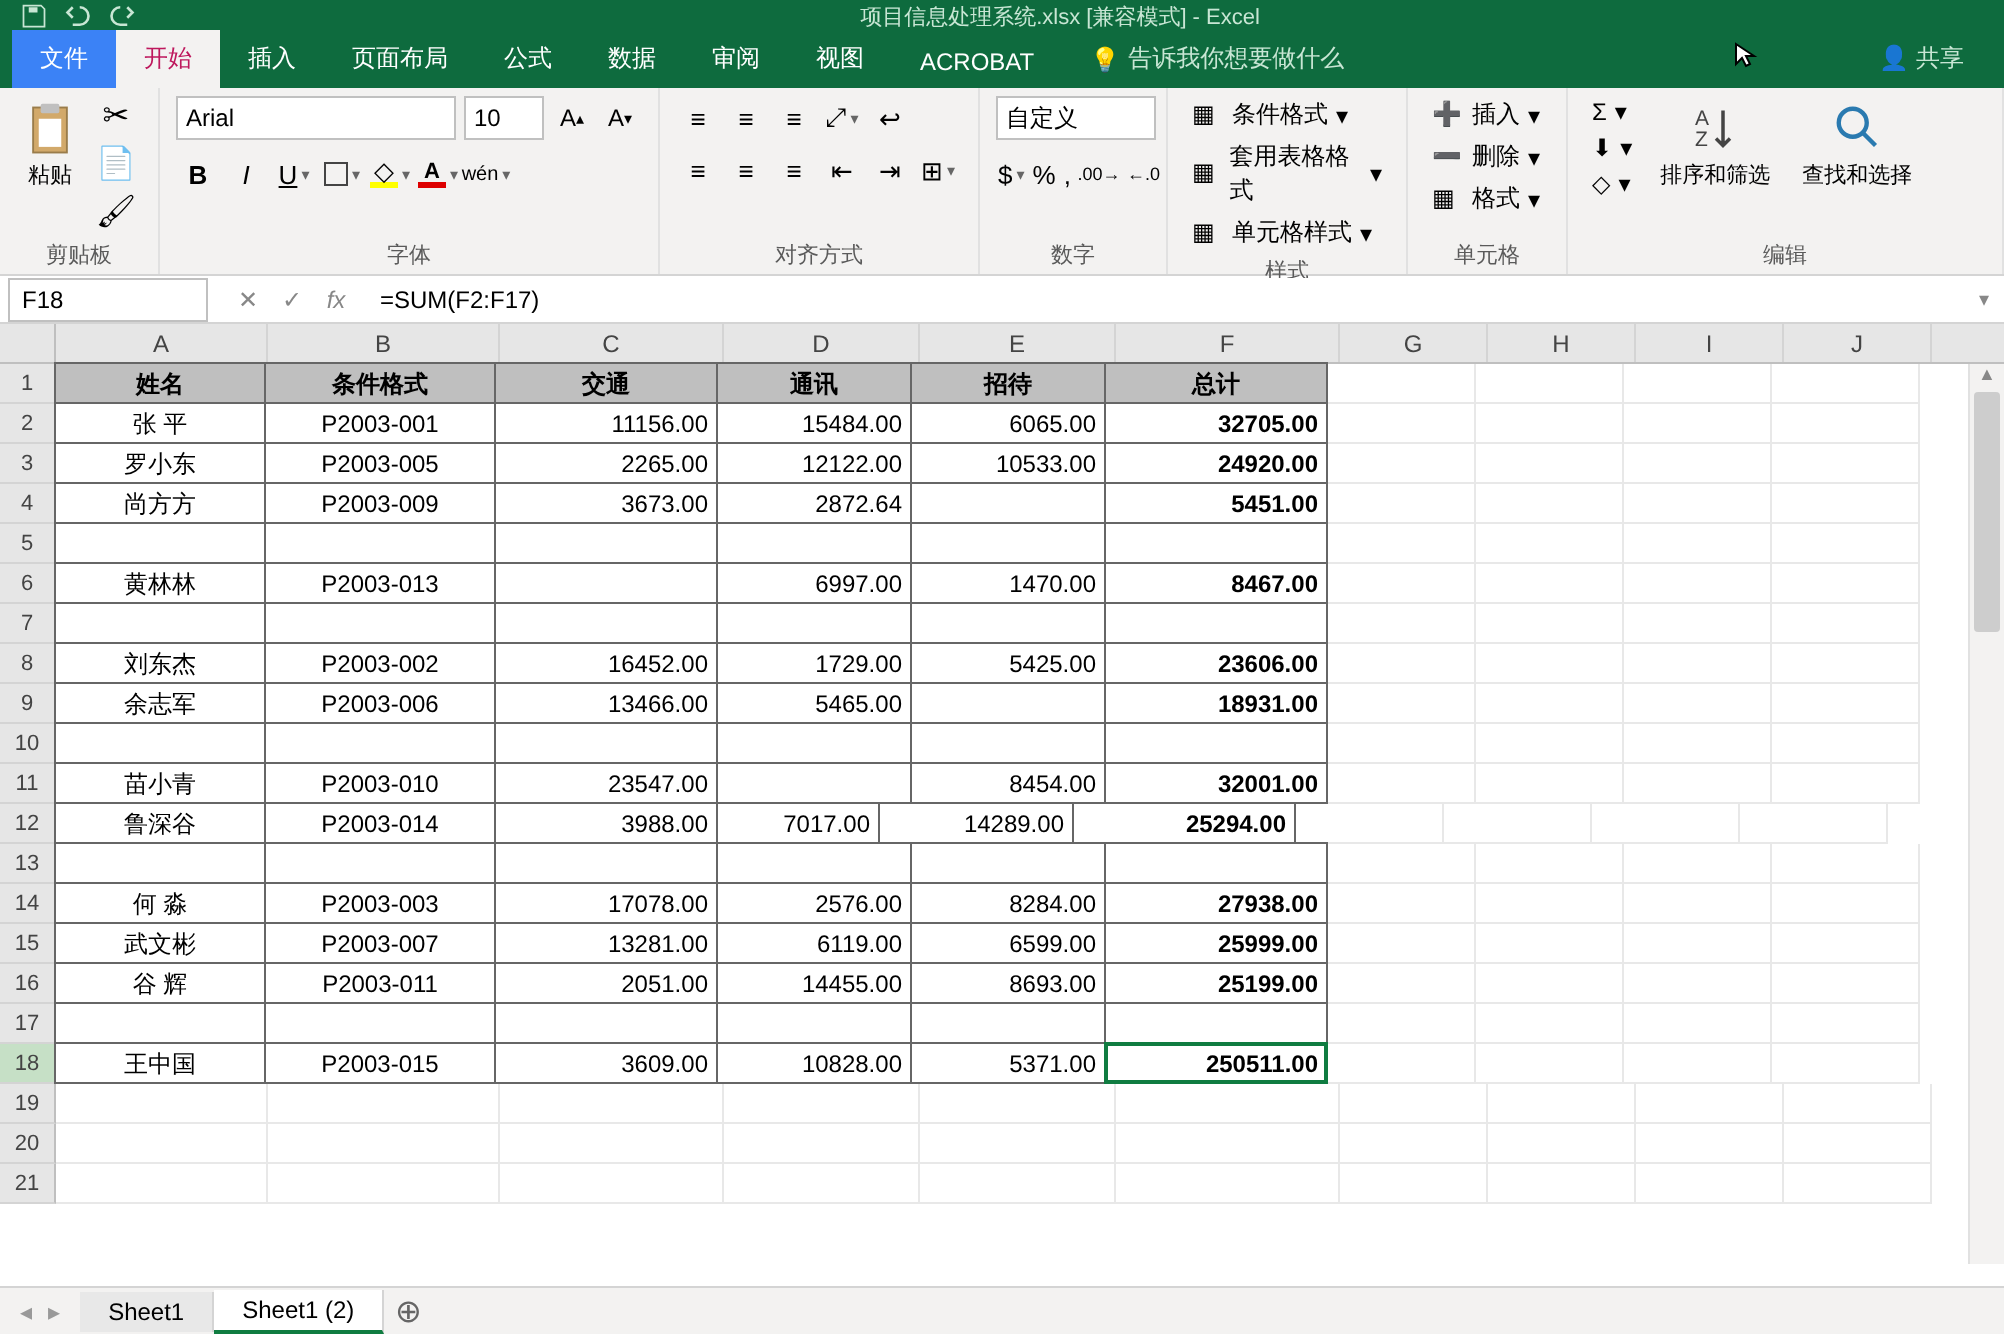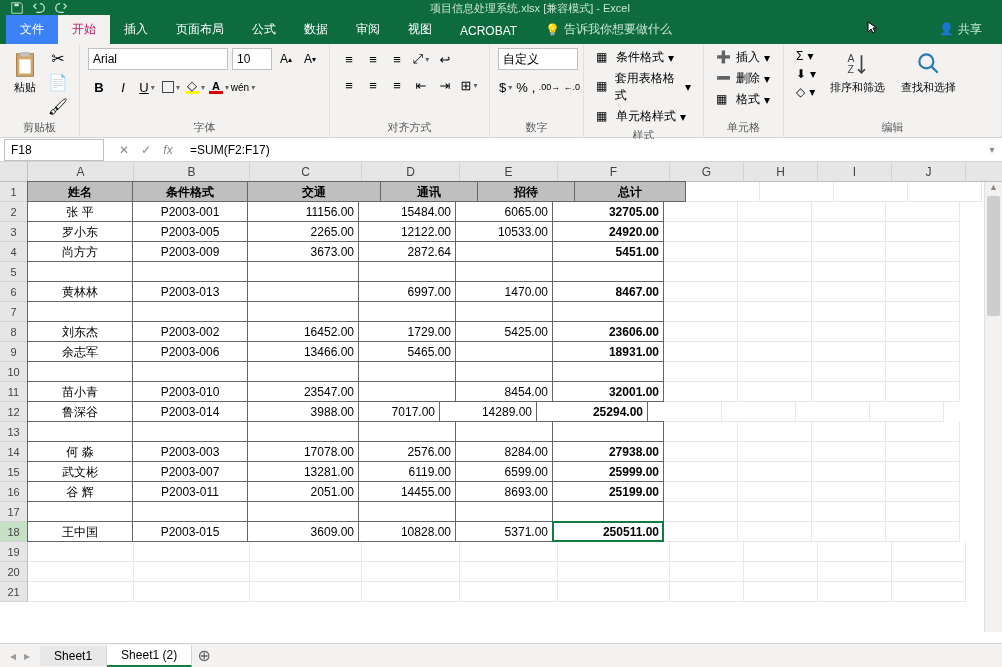--- a/index.html
+++ b/index.html
@@ -313,21 +313,21 @@
       <div class="ch" style="width: 74px;">G</div>
       <div class="ch" style="width: 74px;">H</div>
       <div class="ch" style="width: 74px;">I</div>
       <div class="ch" style="width: 74px;">J</div>
     </div>
   <div class="rows" id="grid-rows">
       <div class="row">
         <div class="rh">1</div>
         <div class="cell hdr" style="width: 106px;">姓名</div>
         <div class="cell hdr" style="width: 116px;">条件格式</div>
-        <div class="cell hdr" style="width: 134px;">交通</div>
+        <div class="cell hdr" style="width: 112px;">交通</div>
         <div class="cell hdr" style="width: 98px;">通讯</div>
         <div class="cell hdr" style="width: 98px;">招待</div>
         <div class="cell hdr" style="width: 112px;">总计</div>
         <div class="cell" style="width: 74px;"></div>
         <div class="cell" style="width: 74px;"></div>
         <div class="cell" style="width: 74px;"></div>
         <div class="cell" style="width: 74px;"></div>
       </div>
       <div class="row">
         <div class="rh">2</div>

